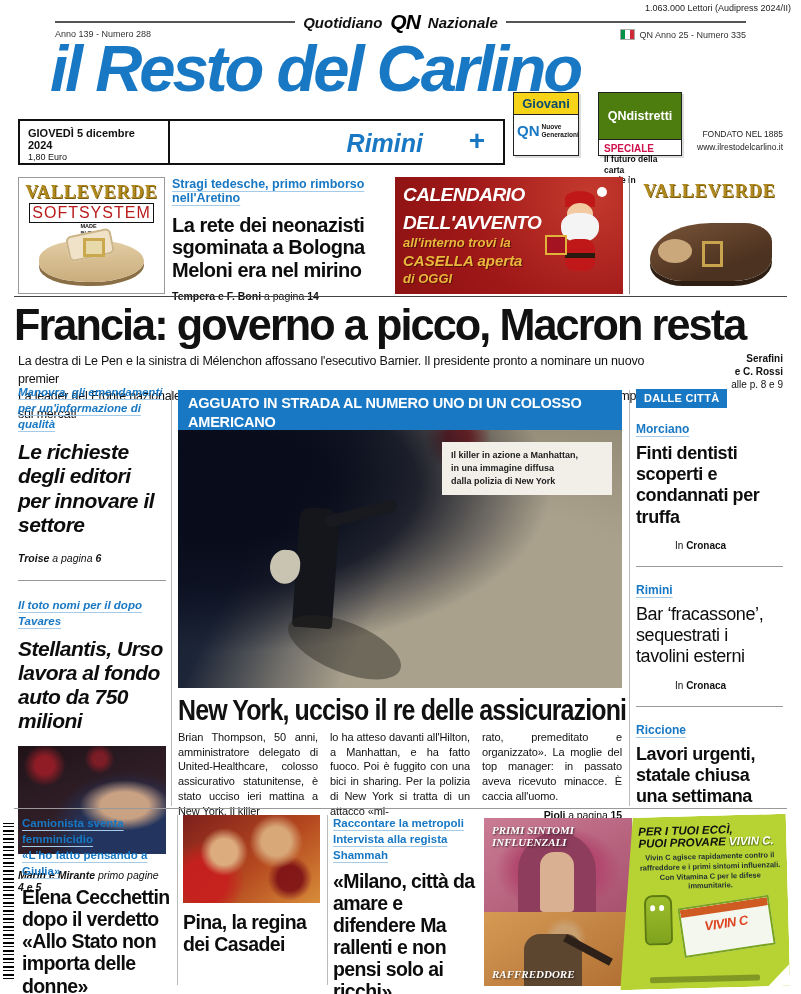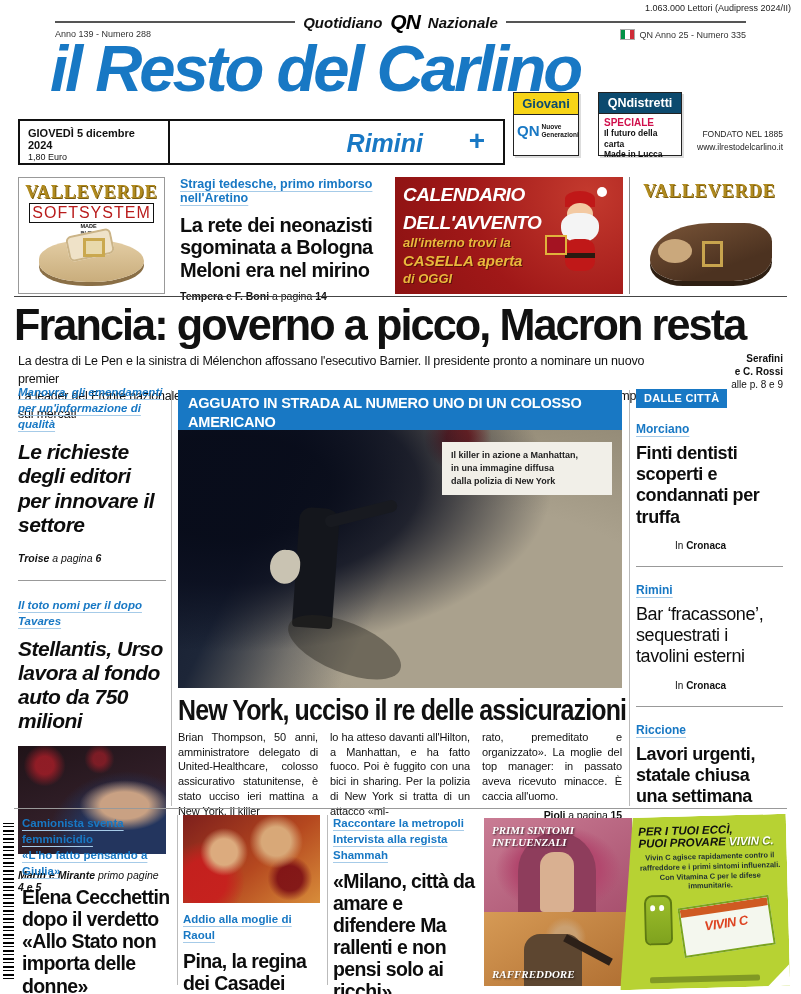--- a/index.html
+++ b/index.html
@@ -26,21 +26,21 @@
               letter-spacing:-3px; color:#1878c4; white-space:nowrap; transform:scaleX(1.02); transform-origin:left; }
 
   .badge { border:1px solid #222; background:#fff; box-shadow:2px 2px 0 #ddd; }
   .badge .bhead { border-bottom:1px solid #222; text-align:center; font-weight:bold; }
   .bg-giov { top:92px; left:513px; width:64px; height:62px; }
   .bg-giov .bhead { background:#f7d417; font-size:13px; padding:3px 2px; color:#0c4a6e; }
   .bg-giov .bbody { display:flex; align-items:center; gap:2px; padding:7px 3px; }
   .bg-giov .q { color:#1878c4; font-weight:bold; font-size:15px; }
   .bg-giov .s { font-size:6.5px; font-weight:bold; line-height:1.15; }
   .bg-dist { top:92px; left:598px; width:82px; height:62px; }
-  .bg-dist .bhead { background:#0c4a6e; color:#fff; font-size:12.5px; padding:3px 0; }
+  .bg-dist .bhead { background:#4d7c0f; color:#fff; font-size:12.5px; padding:16px 0; }
   .bg-dist .bbody { padding:3px 5px; }
   .bg-dist .sp { color:#d0104c; font-weight:bold; font-size:10px; }
   .bg-dist .ln { font-weight:bold; font-size:8.5px; line-height:1.25; }
 
   .datebox { top:119px; left:18px; width:152px; height:46px; border:2px solid #111; box-sizing:border-box; padding:6px 8px; }
   .datebox .d1 { font-weight:bold; font-size:11px; }
   .datebox .d2 { font-size:9px; margin-top:1px; }
   .edbox { top:119px; left:169px; width:336px; height:46px; border:2px solid #111; border-left:none; box-sizing:border-box; }
   .edname { position:absolute; right:80px; top:8px; color:#1878c4; font-weight:bold; font-style:italic; font-size:25px; }
   .edplus { position:absolute; right:18px; top:4px; color:#1878c4; font-weight:bold; font-size:28px; }
@@ -63,21 +63,21 @@
           background:linear-gradient(160deg,#7a5538,#4c3220 70%); border-radius:55% 25% 35% 30% / 70% 35% 45% 40%;
           box-shadow:0 5px 0 #2e1f12; }
   .clog .cb { position:absolute; left:52px; top:18px; width:15px; height:20px; border:3px solid #c8a44e; }
   .clog .hole { position:absolute; left:8px; top:16px; width:34px; height:24px; background:#caa87c; border-radius:50%; }
 
   .kicker { color:#1878c4; font-weight:bold; text-decoration:underline; text-decoration-thickness:1px;
             text-decoration-color:#a6cbe8; text-underline-offset:3px; }
   .headline { font-weight:bold; color:#0d0d0d; }
   .byline { font-size:10.5px; color:#111; }
 
-  .art-neo { top:177px; left:180px; width:206px; }
+  .art-neo { top:177px; left:172px; width:206px; }
   .art-neo .kicker { font-size:12.5px; }
   .art-neo .headline { font-size:20px; line-height:1.12; letter-spacing:-0.5px; margin-top:9px; }
   .art-neo .byline { margin-top:9px; }
 
   .avvento { top:177px; left:395px; width:228px; height:117px; overflow:hidden;
              background:radial-gradient(circle at 85% 15%, #c43a2e 0%, #a01818 55%, #8c1212 100%); }
   .avvento .t { color:#fff; font-weight:bold; font-style:italic; font-size:19px; letter-spacing:-0.5px; line-height:1.05; margin:8px 0 0 8px; }
   .avvento .g { color:#e9b83c; font-weight:bold; font-style:italic; font-size:13px; margin:2px 0 0 8px; text-shadow:1px 1px 0 #5e0d0d; }
   .avvento .g2 { font-size:15px; }
   .santa { position:absolute; right:14px; top:18px; width:60px; height:90px; }
@@ -370,21 +370,20 @@
 
   <div class="abs colB b1">
     <div class="kicker prelines">Camionista sventa femminicidio
 «L'ho fatto pensando a Giulia»</div>
     <div class="headline">Elena Cecchettin dopo il verdetto «Allo Stato non importa delle donne»</div>
 
   </div>
 
   <div class="abs colB b2">
     <div class="photo-pina"></div>
-    <div class="kicker">Addio alla moglie di Raoul</div>
     <div class="headline">Pina, la regina dei Casadei</div>
 
   </div>
 
   <div class="abs colB b3">
     <div class="kicker prelines">Raccontare la metropoli
 Intervista alla regista Shammah</div>
     <div class="headline">«Milano, città da amare e difendere Ma rallenti e non pensi solo ai ricchi»</div>
 
   </div>

